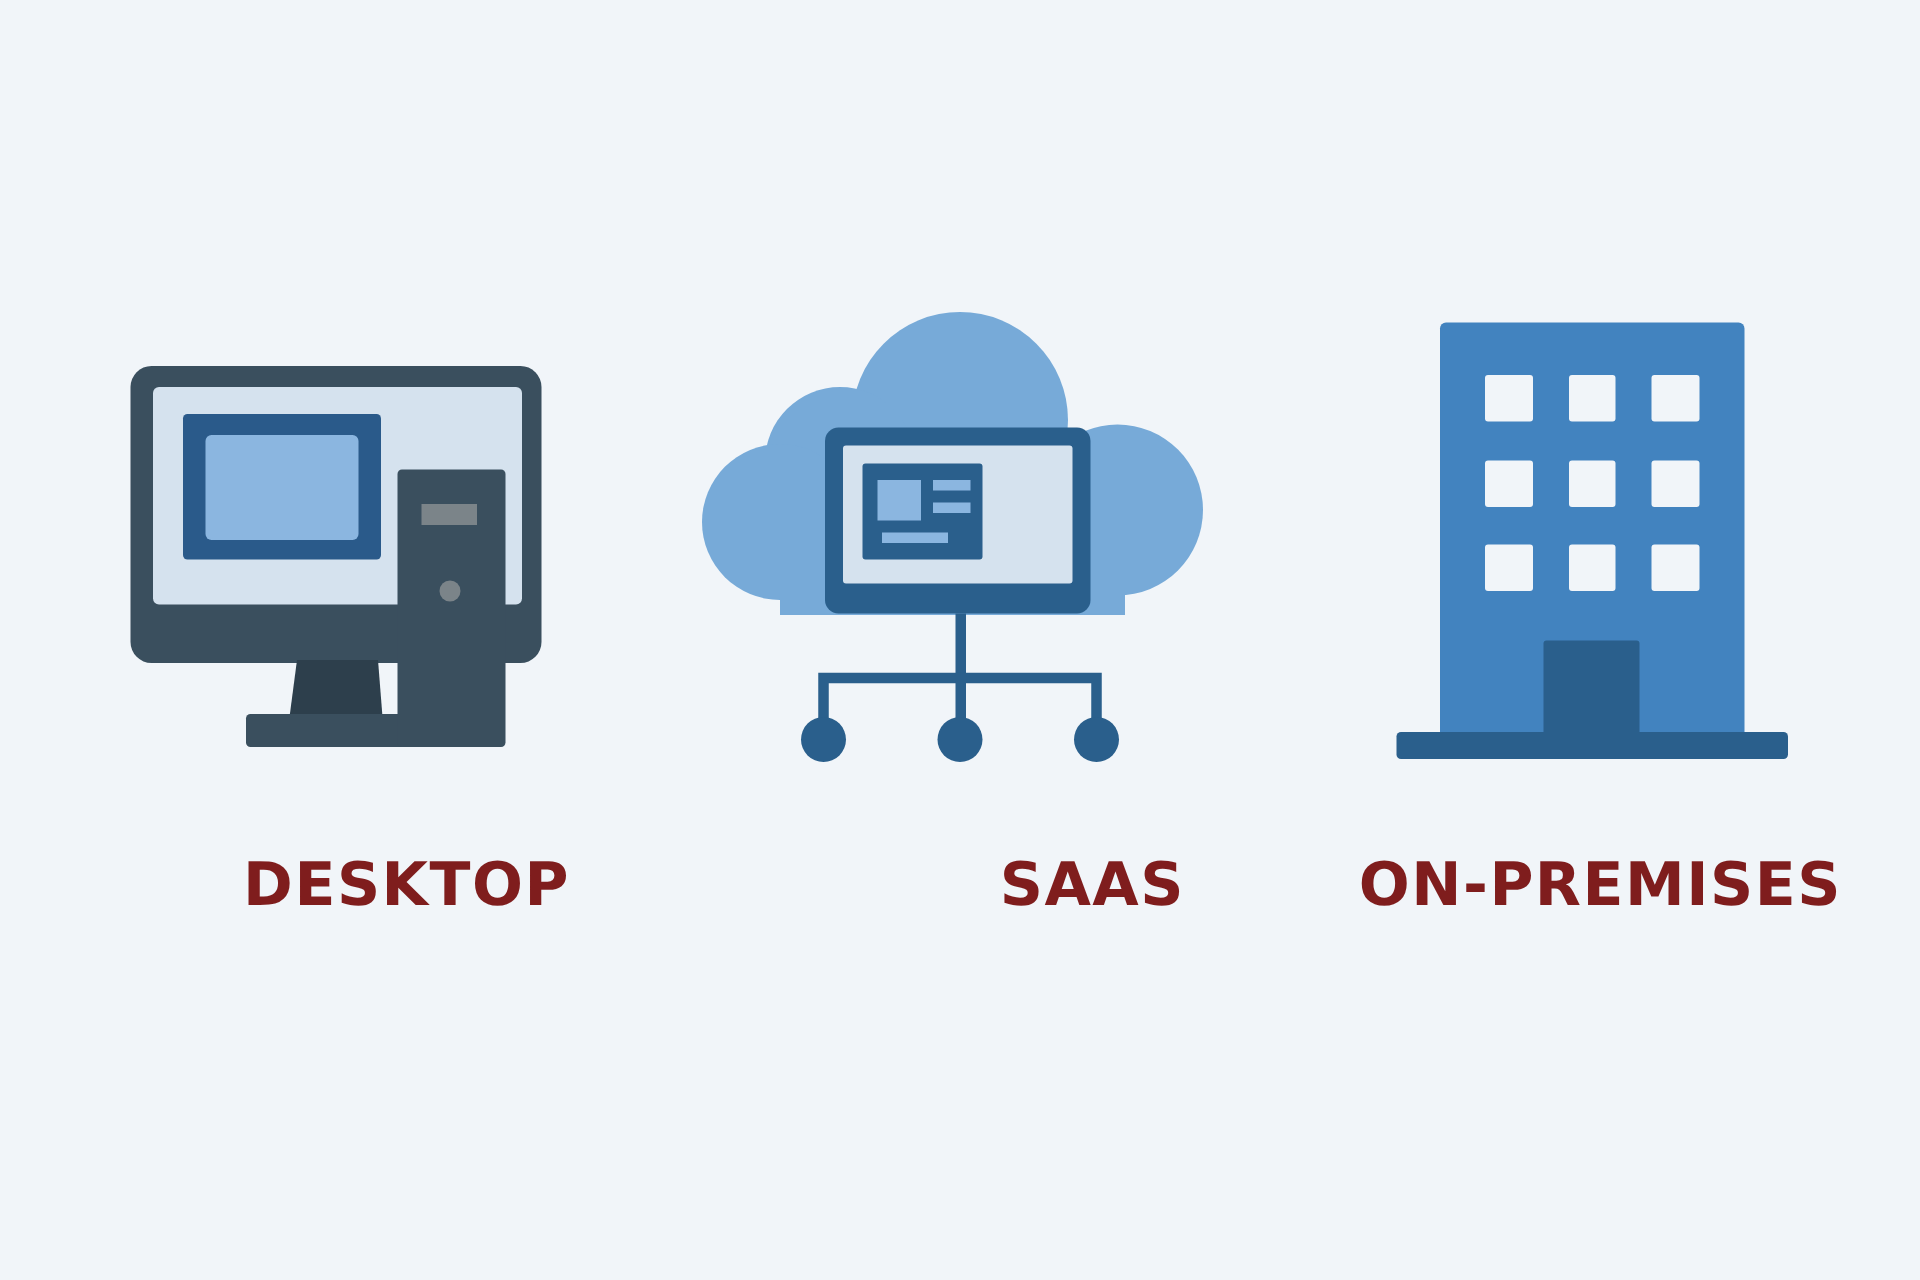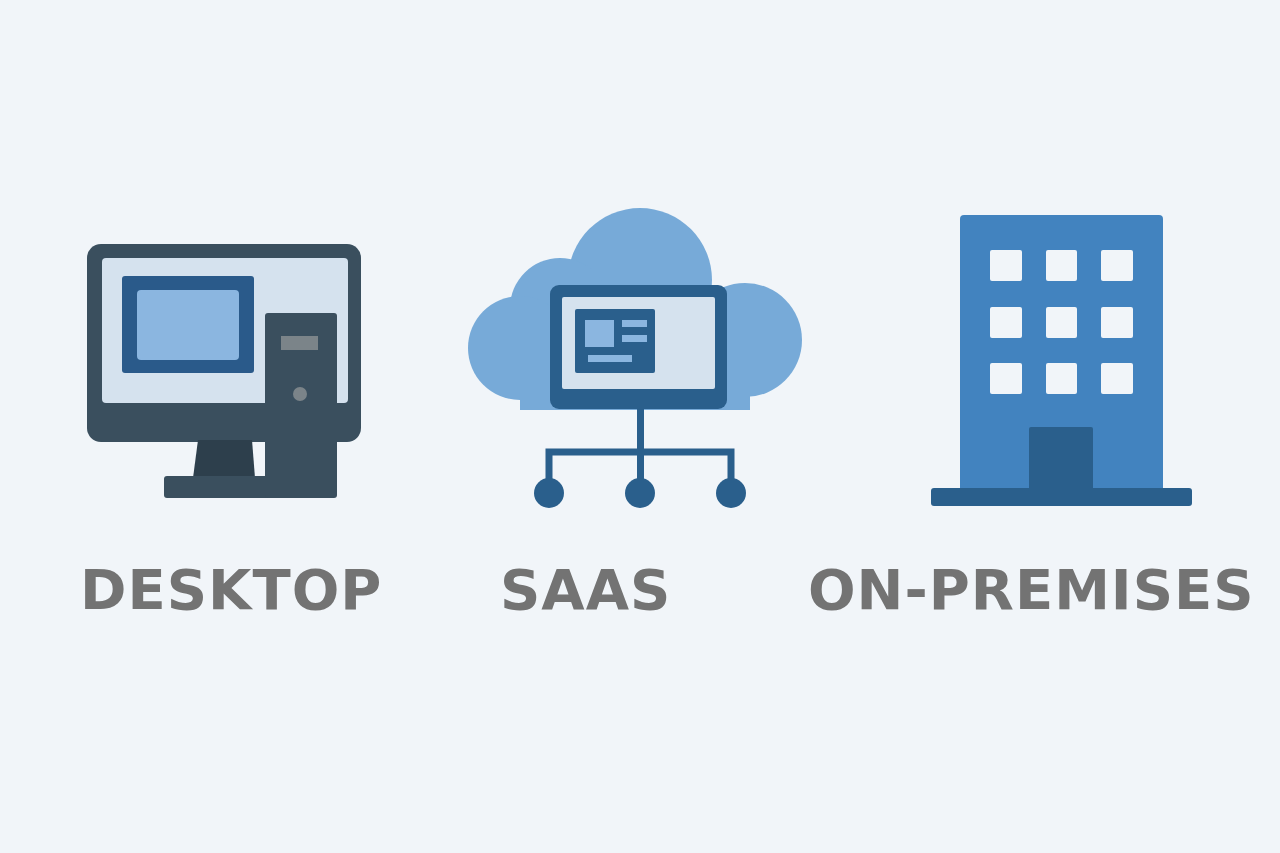--- a/index.html
+++ b/index.html
@@ -3,22 +3,22 @@
 <meta charset="utf-8">
 <style>
   html, body { margin:0; padding:0; }
   body {
     width:1280px; height:853px; background:#f1f5f9; position:relative; overflow:hidden;
     font-family:"DejaVu Sans", "Liberation Sans", sans-serif;
   }
   .icon { position:absolute; }
   .label {
     position:absolute; top:560px; height:60px; line-height:60px;
-    font-weight:bold; font-size:56px; letter-spacing:1px; color:#737373;
-    text-align:left; white-space:nowrap;
+    font-weight:bold; font-size:40px; letter-spacing:1px; color:#7f1d1d;
+    text-align:right; white-space:nowrap;
   }
 </style>
 </head>
 <body>
 
 <svg class="icon" style="left:80px;top:240px" width="290" height="270" viewBox="0 0 290 270">
   <rect x="7" y="4" width="274" height="198" rx="14" fill="#3a4f5e"></rect>
   <rect x="22" y="18" width="246" height="145" rx="4" fill="#d5e2ee"></rect>
   <rect x="42" y="36" width="132" height="97" rx="3" fill="#2a5a8a"></rect>
   <rect x="57" y="50" width="102" height="70" rx="4" fill="#8bb6e0"></rect>
@@ -63,14 +63,14 @@
     <rect x="181" y="102" width="32" height="31" rx="2"></rect>
     <rect x="70" y="158" width="32" height="31" rx="2"></rect>
     <rect x="126" y="158" width="31" height="31" rx="2"></rect>
     <rect x="181" y="158" width="32" height="31" rx="2"></rect>
   </g>
   <rect x="109" y="222" width="64" height="68" rx="2" fill="#2a5f8c"></rect>
   <rect x="11" y="283" width="261" height="18" rx="3" fill="#2a5f8c"></rect>
 </svg>
 
 <div class="label" style="left:80px;width:300px;">DESKTOP</div>
-<div class="label" style="left:500px;width:300px;">SAAS</div>
+<div class="label" style="left:490px;width:300px;">SAAS</div>
 <div class="label" style="left:808px;width:420px;">ON-PREMISES</div>
 
 </body></html>

